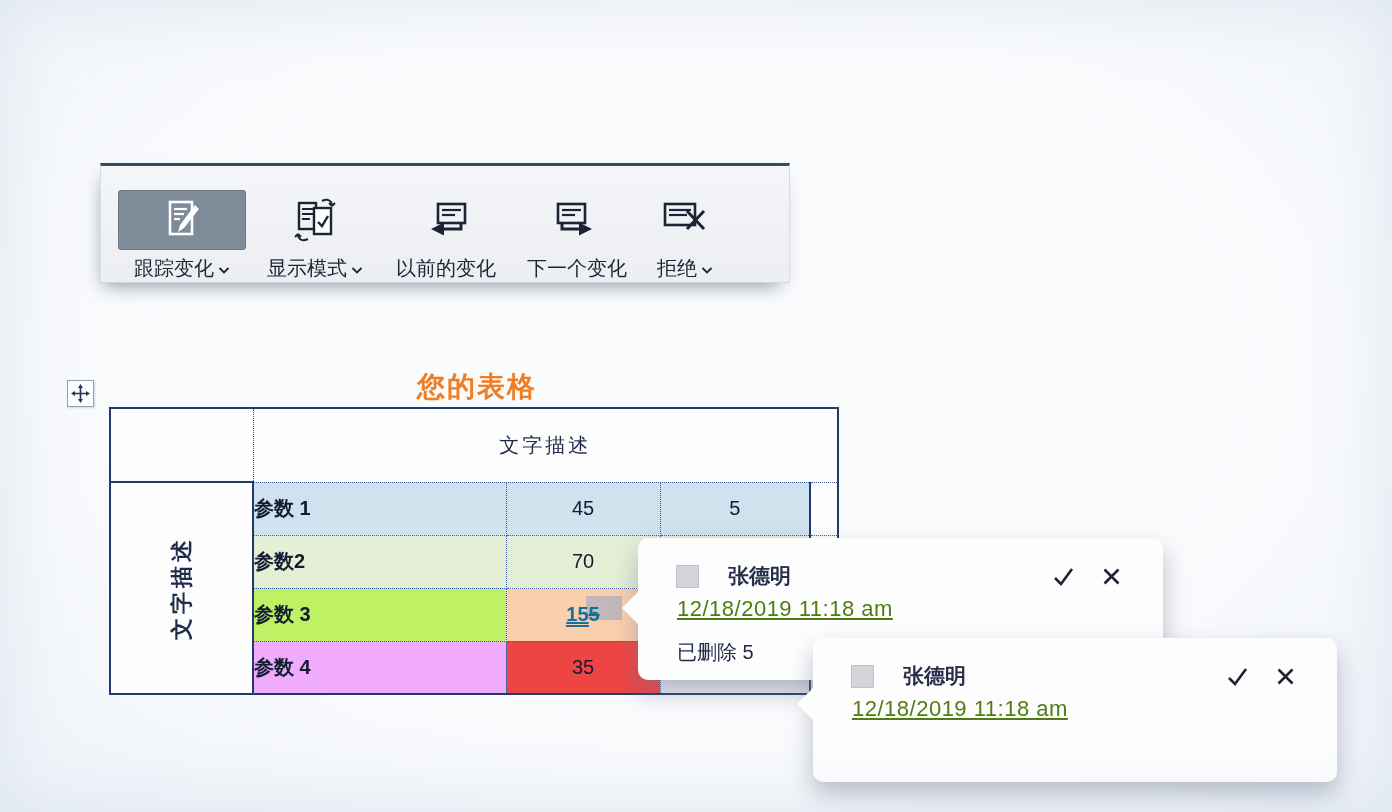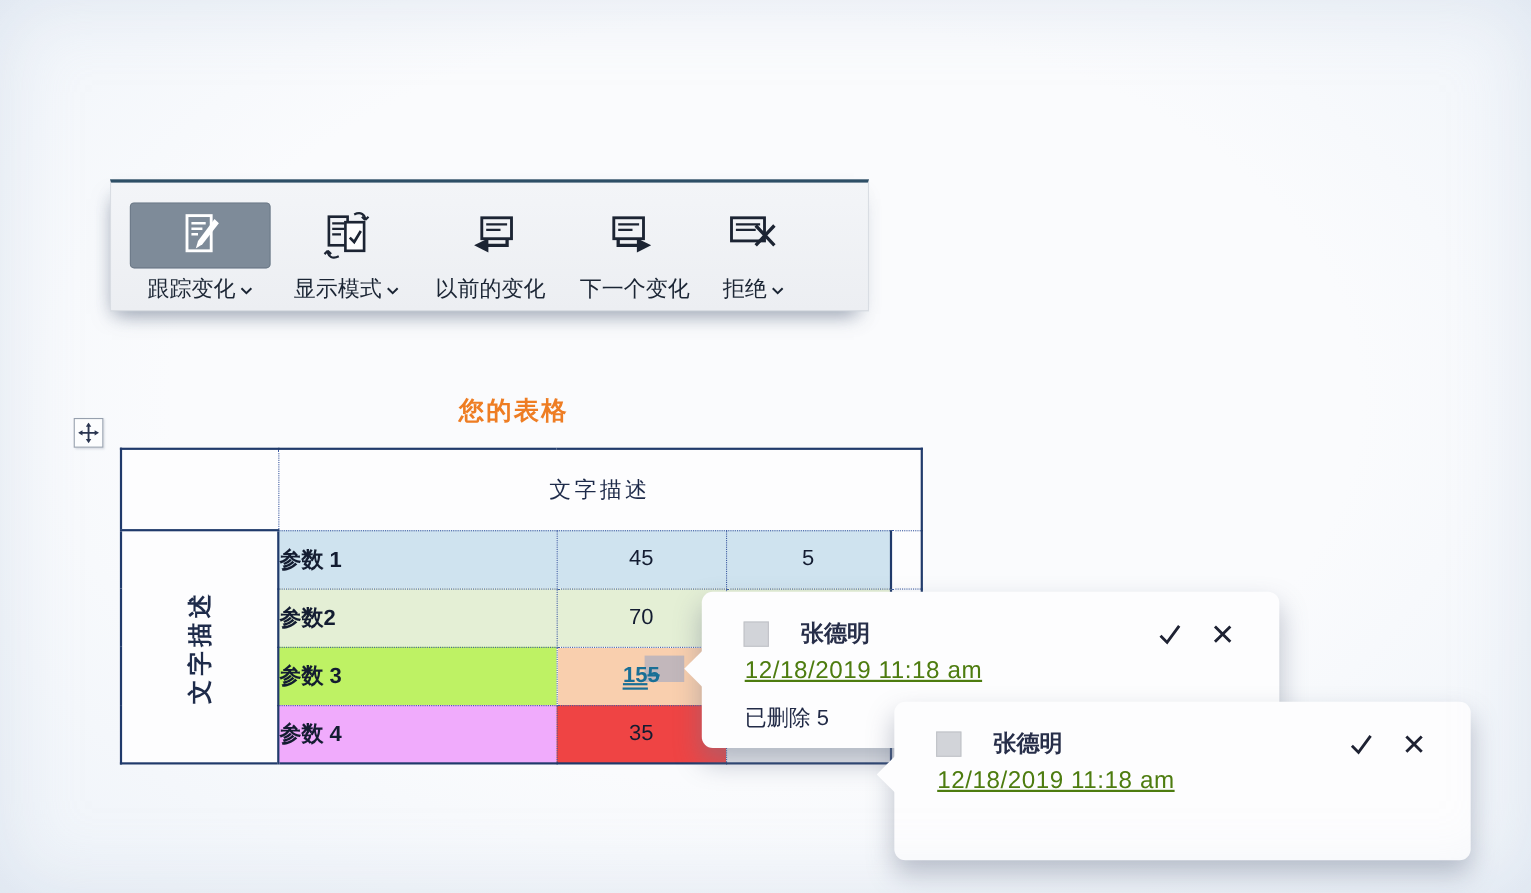--- a/index.html
+++ b/index.html
@@ -12,31 +12,31 @@
   .vignette { position:absolute; inset:0; pointer-events:none;
     box-shadow: inset 0 0 70px rgba(185,200,222,.35); z-index:50; }
 
   
   .toolbar {
     position:absolute; left:100px; top:163px; width:690px; height:120px;
     background:linear-gradient(#f3f5f8,#eceef2);
     border-top:3px solid #2e4f66;
     border-left:1px solid #d9dde3; border-right:1px solid #d9dde3; border-bottom:1px solid #d2d6dd;
     box-shadow:-6px 10px 16px -8px rgba(120,132,152,.55), 0 10px 18px -8px rgba(120,132,152,.45);
-    display:flex; align-items:center; padding:12px 8px 0 14px; z-index:2;
+    display:flex; align-items:flex-end; padding:12px 8px 0 14px; z-index:2;
   }
   .tb-btn { display:flex; flex-direction:column; align-items:center; margin:0 3px; cursor:default; }
   .tb-iconwrap { height:60px; display:flex; align-items:center; justify-content:center; width:100%; border-radius:4px; }
   .tb-btn.active .tb-iconwrap { background:#7e8b99; box-shadow:inset 0 0 0 1px #6d7a88; }
   .tb-label { display:flex; align-items:center; gap:4px; font-size:20px; color:#1b2534; margin-top:5px; white-space:nowrap; }
   .chev { margin-top:3px; }
   .w1{width:128px}.w2{width:126px}.w3{width:124px}.w4{width:126px}.w5{width:76px}.w6{width:78px}
 
   
-  .doc-title { position:absolute; left:417px; top:358px; font-size:23px; font-weight:bold;
+  .doc-title { position:absolute; left:417px; top:368px; font-size:28px; font-weight:bold;
     letter-spacing:2px; color:#ee7d23; z-index:1; }
   .move-handle { position:absolute; left:67px; top:380px; width:27px; height:27px;
     background:#fcfdfe; border:1px solid #97a0ae; display:flex; align-items:center; justify-content:center;
     box-shadow:1px 1px 2px rgba(150,160,175,.4); z-index:3; }
 
   
   table.doc-table { position:absolute; left:109px; top:407px; width:728px;
     border-collapse:collapse; table-layout:fixed; z-index:1; background:#fdfdfe;
     border:2px solid #203a6b; }
   .doc-table td { padding:0; font-size:20px; color:#131c31; }

